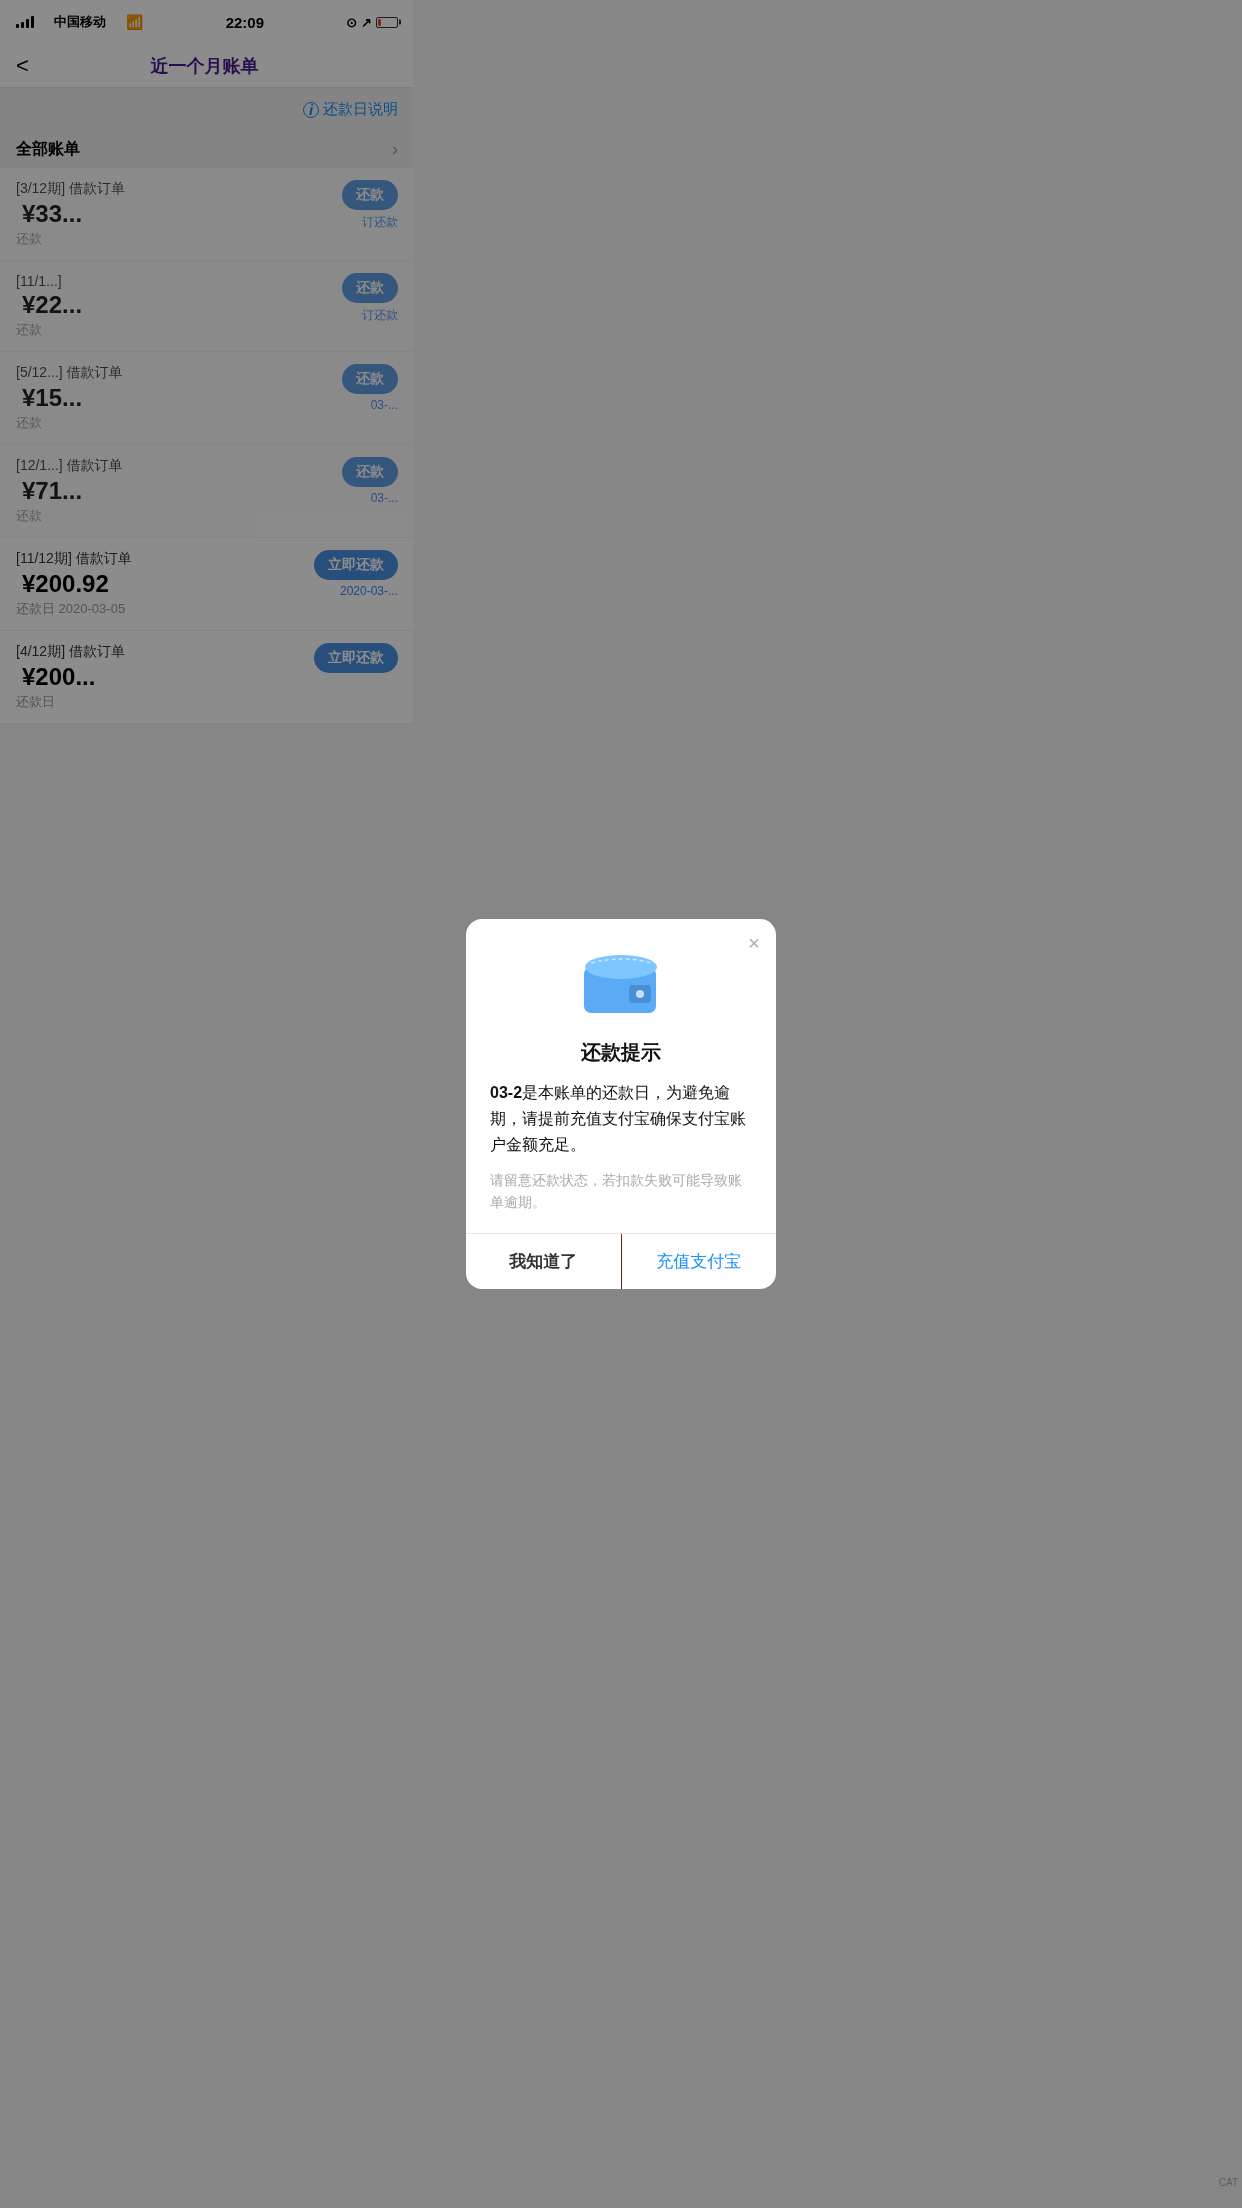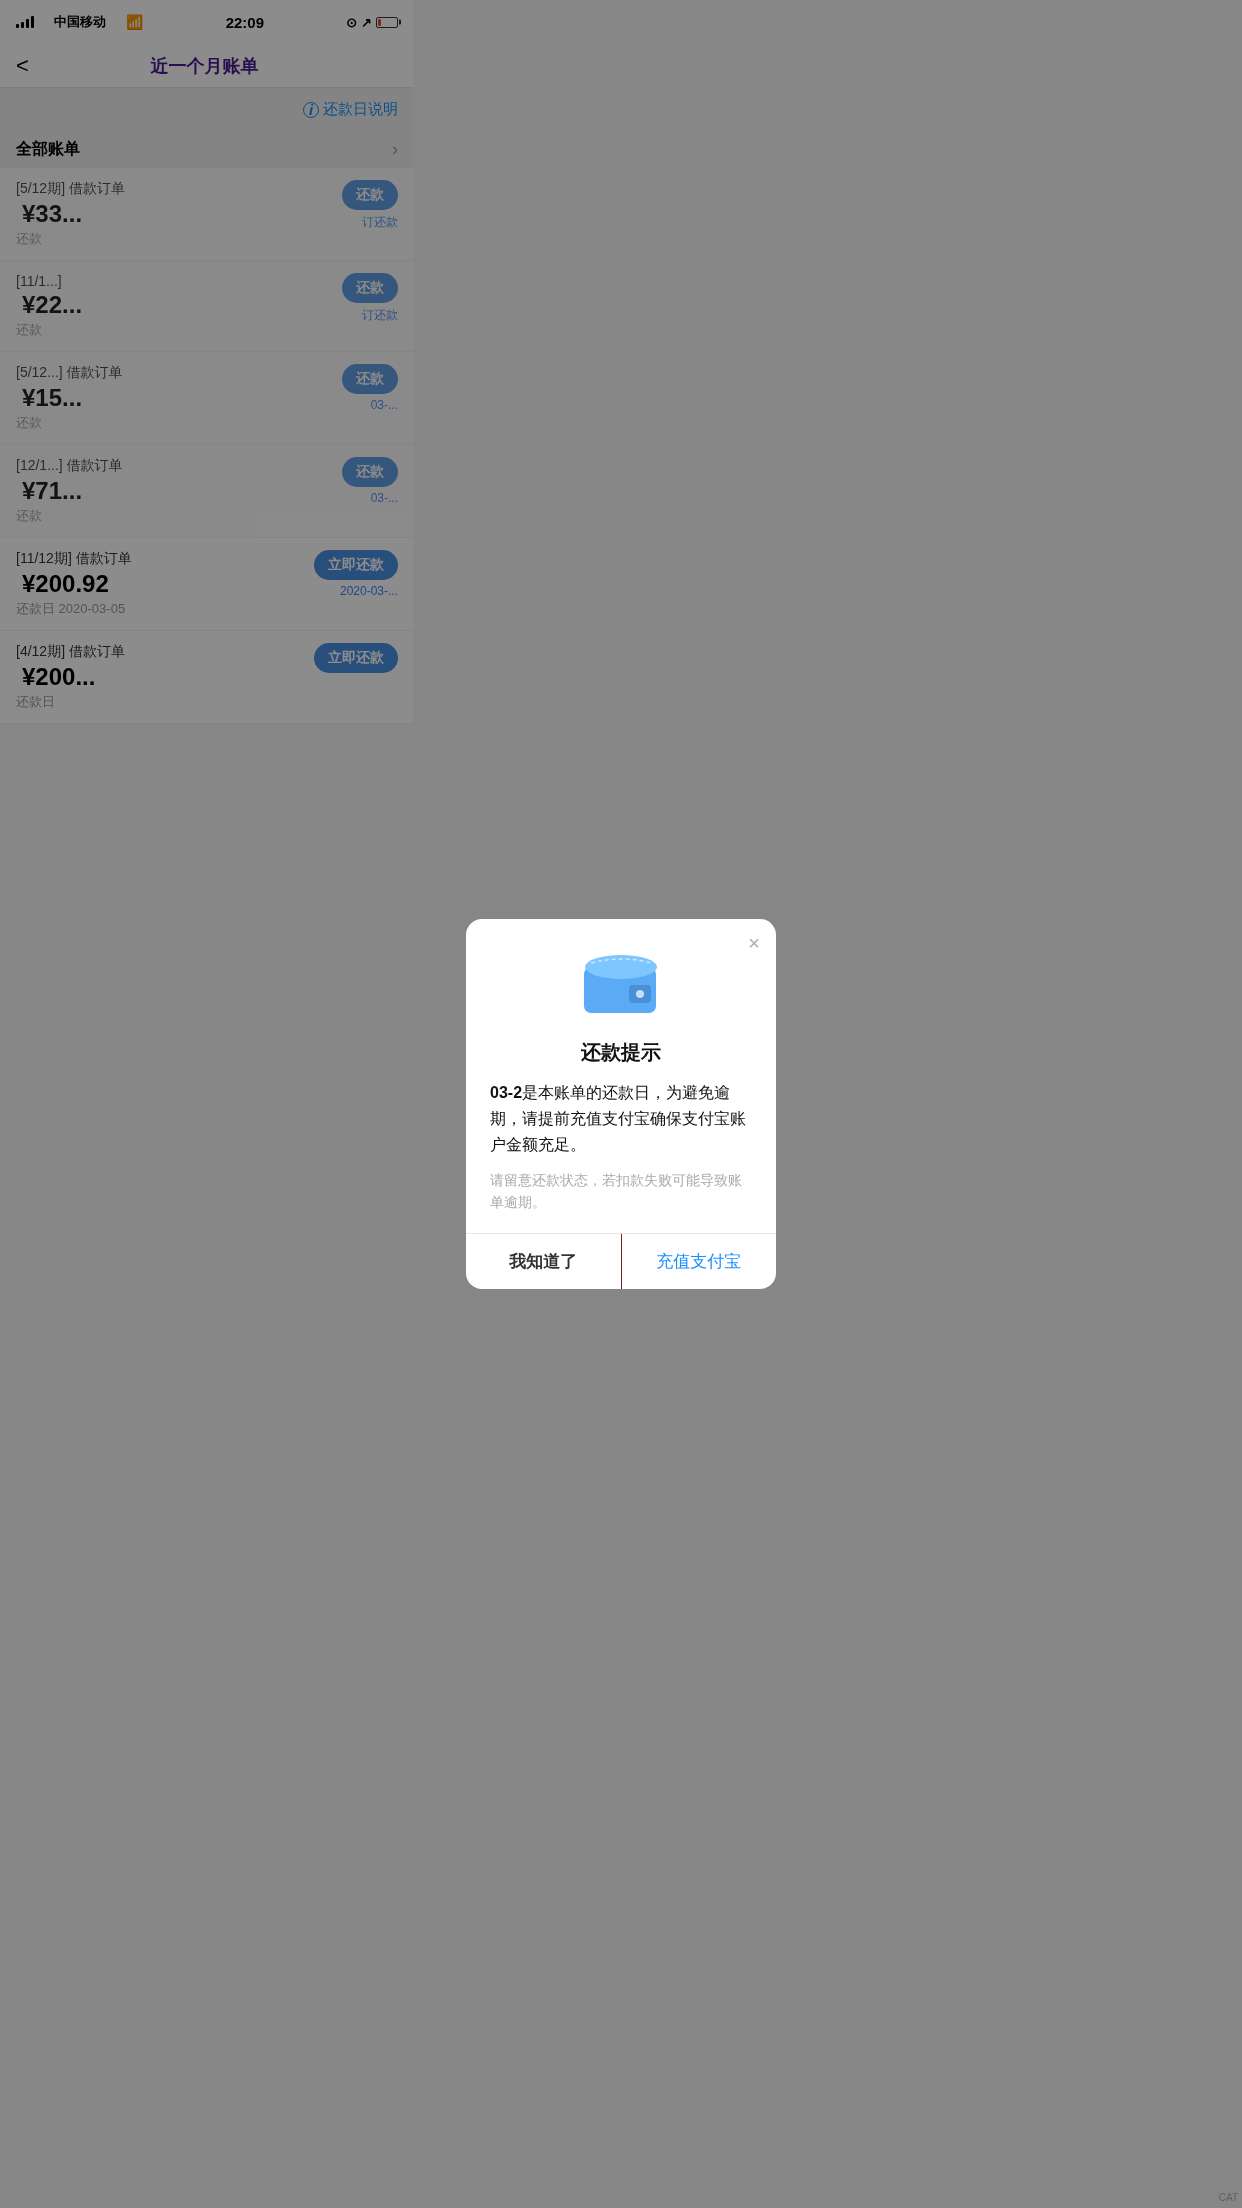--- a/index.html
+++ b/index.html
@@ -200,21 +200,21 @@
       white-space: nowrap;
     }
     .bill-item-date {
       font-size: 12px;
       color: #3b82f6;
     }
 
     
     .cat-watermark {
       position: fixed;
-      bottom: 1px;
+      bottom: 16px;
       right: 0;
       font-size: 10px;
       color: rgba(100,100,100,0.5);
       padding: 4px;
     }
 
     
     .overlay {
       position: fixed;
       top: 0;
@@ -342,21 +342,21 @@
 
   <div class="all-bills-header">
     <span class="all-bills-title">全部账单</span>
     <span class="chevron-right">›</span>
   </div>
 
   <div class="bill-items">
 
     <div class="bill-item" style="opacity:0.85;">
       <div class="bill-item-left">
-        <div class="bill-item-tag">[5/12期] 借款订单</div>
+        <div class="bill-item-tag">[3/12期] 借款订单</div>
         <div class="bill-item-amount">¥33...</div>
         <div class="bill-item-desc">还款</div>
       </div>
       <div class="bill-item-right">
         <div class="repay-btn">还款</div>
         <div class="bill-item-date">订还款</div>
       </div>
     </div>
 
     <div class="bill-item" style="opacity:0.85;">

